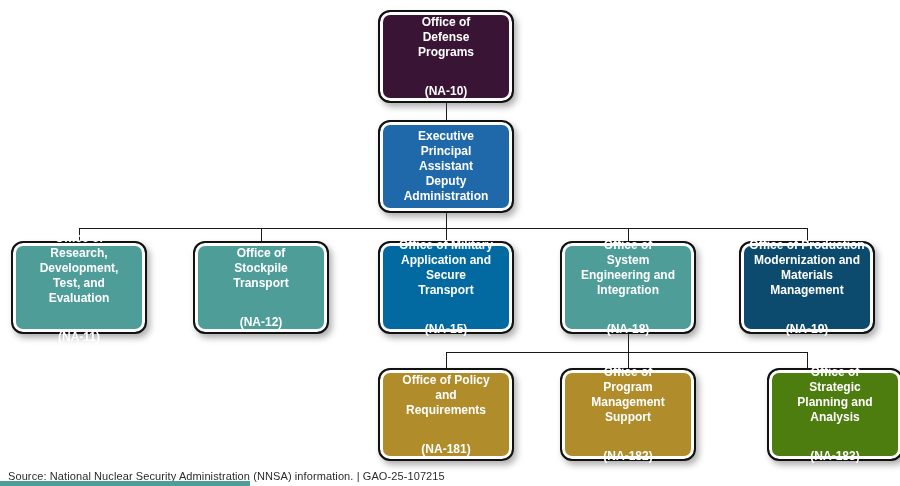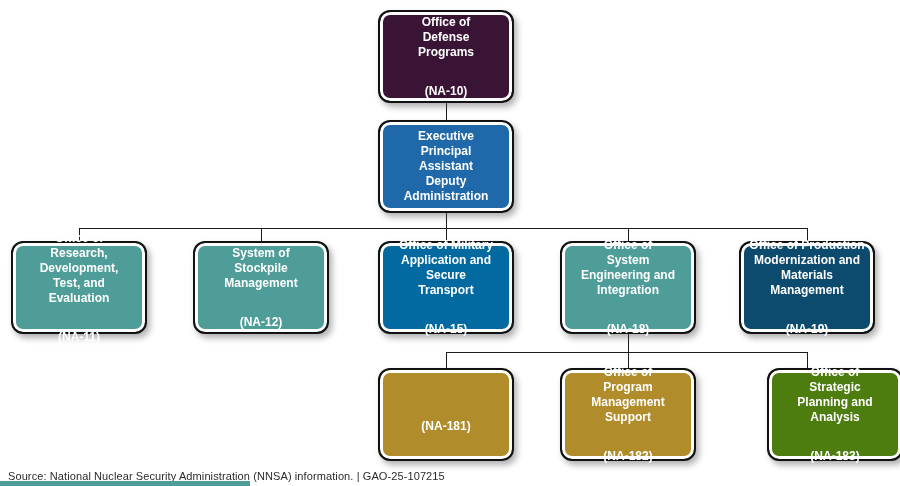--- a/index.html
+++ b/index.html
@@ -53,37 +53,38 @@
 
   <div class="node" style="left:378px;top:120px;background:#1F68A9;">
     <div class="name">Executive Principal Assistant Deputy Administration</div>
   </div>
 
   <div class="node" style="left:11px;top:241px;background:#4E9D98;">
     <div class="name">Office of Research, Development, Test, and Evaluation</div>
     <div class="code">(NA-11)</div>
   </div>
   <div class="node" style="left:193px;top:241px;background:#4E9D98;">
-    <div class="name">System of Stockpile Management</div>
+    <div class="name">Office of Stockpile Transport</div>
     <div class="code">(NA-12)</div>
   </div>
   <div class="node" style="left:378px;top:241px;background:#0369a1;">
     <div class="name">Office of Military Application and Secure Transport</div>
     <div class="code">(NA-15)</div>
   </div>
   <div class="node" style="left:560px;top:241px;background:#4E9D98;">
     <div class="name">Office of System Engineering and Integration</div>
     <div class="code">(NA-18)</div>
   </div>
   <div class="node" style="left:739px;top:241px;background:#0c4a6e;padding:4px 3px;">
     <div class="name">Office of Production Modernization and Materials Management</div>
     <div class="code">(NA-19)</div>
   </div>
 
   <div class="node" style="left:378px;top:368px;background:#B18C2B;">
+    <div class="name">Office of Policy and Requirements</div>
     <div class="code">(NA-181)</div>
   </div>
   <div class="node" style="left:560px;top:368px;background:#B18C2B;">
     <div class="name">Office of Program Management Support</div>
     <div class="code">(NA-182)</div>
   </div>
   <div class="node" style="left:767px;top:368px;background:#4d7c0f;">
     <div class="name">Office of Strategic Planning and Analysis</div>
     <div class="code">(NA-183)</div>
   </div>

